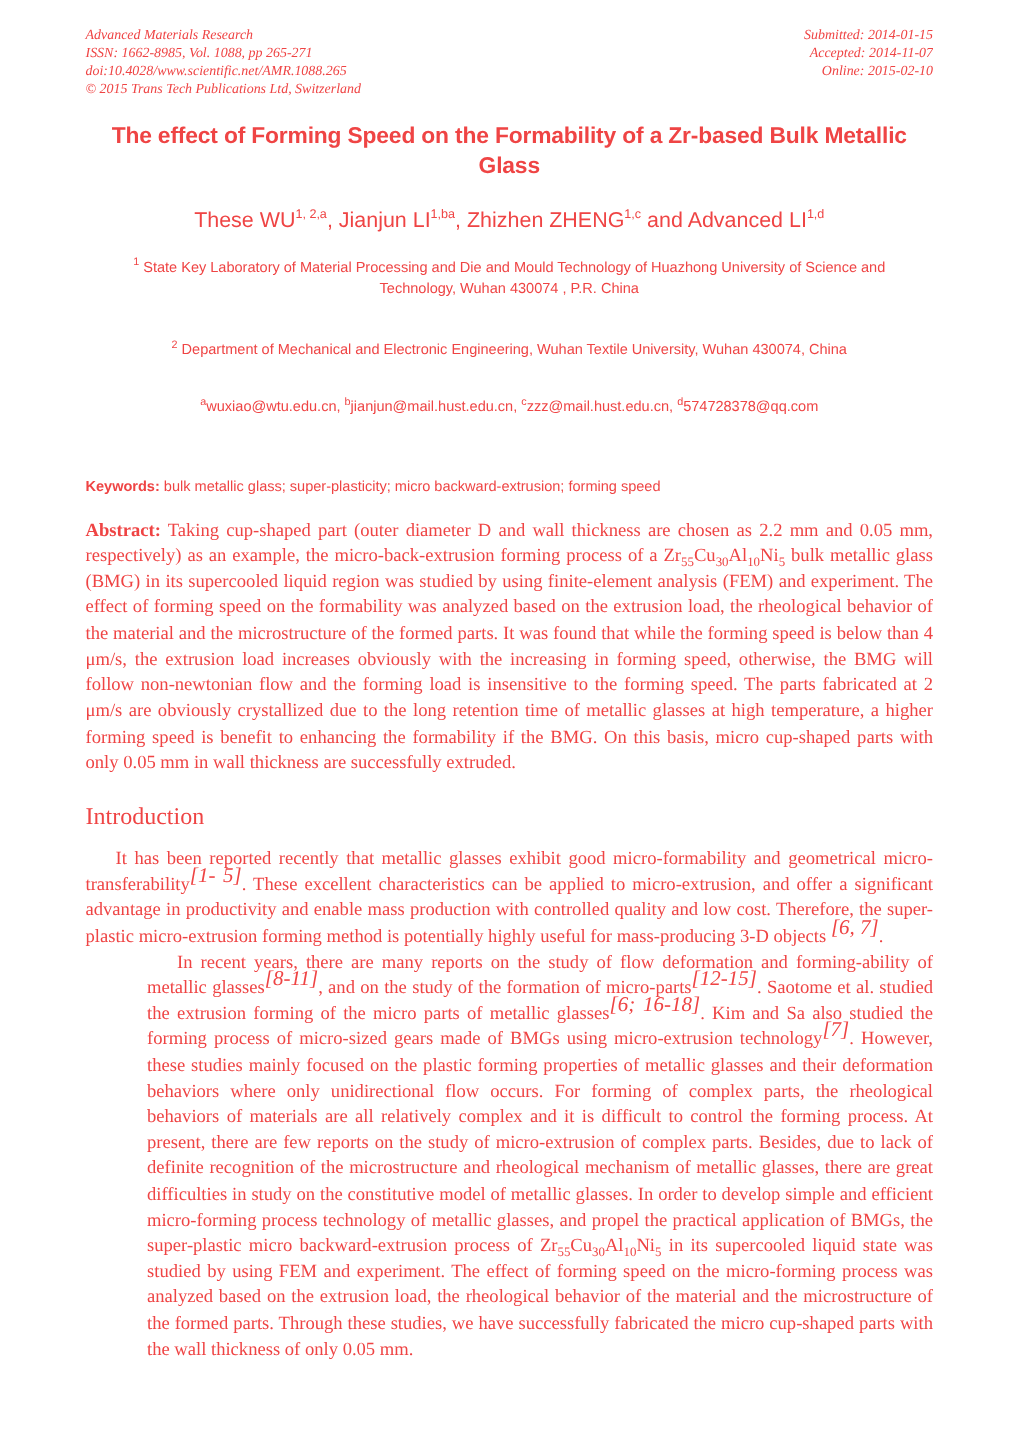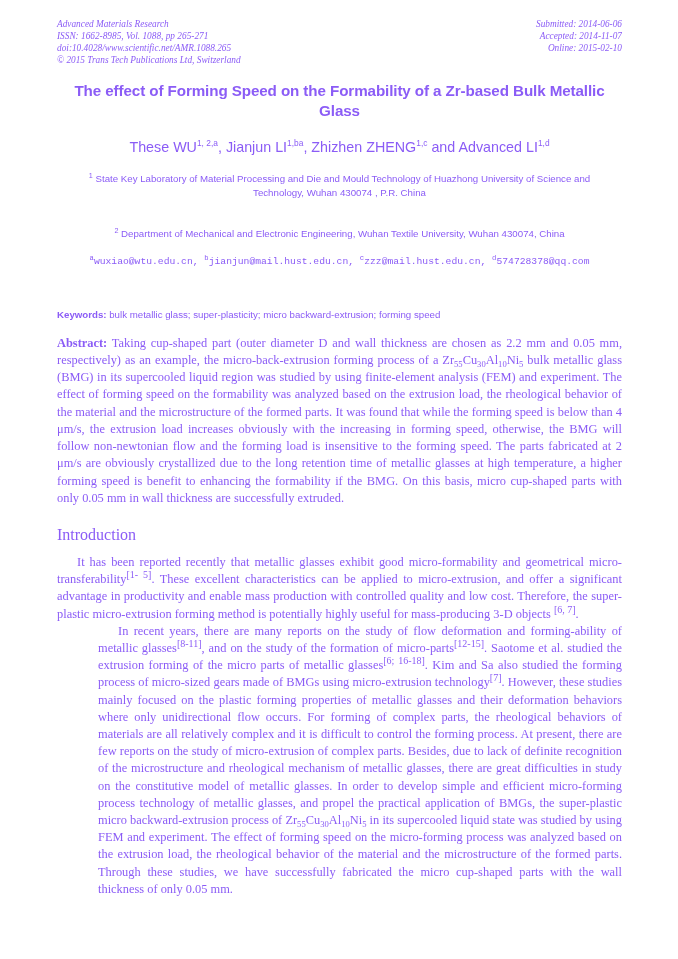--- a/index.html
+++ b/index.html
@@ -8,21 +8,21 @@
     background: #ffffff;
   }
   .page {
     position: relative;
     width: 622px;
     height: 959px;
     background: #ffffff;
     overflow: hidden;
     box-sizing: border-box;
     font-family: "Liberation Serif", "DejaVu Serif", serif;
-    color: #8b5cf6;
+    color: #ef4444;
   }
   .content {
     position: absolute;
     left: 57px;
     top: 18px;
     width: 565px;
   }
 
   
   .journal-header {
@@ -64,25 +64,25 @@
     font-family: "Liberation Sans", "DejaVu Sans", sans-serif;
     font-size: 9.7px;
     line-height: 13.5px;
     text-align: center;
   }
   .affil.a1 { margin-top: 16px; padding: 0 8px; }
   .affil.a2 { margin-top: 28px; padding: 0 4px; }
   .affil sup { font-size: 7.2px; vertical-align: super; line-height: 0; }
 
   .emails {
-    font-family: Liberation Mono, monospace;
+    font-family: Liberation Sans, sans-serif;
     font-size: 9.7px;
     line-height: 13px;
     text-align: center;
-    margin-top: 14px;
+    margin-top: 24px;
   }
   .emails sup { font-size: 7.2px; vertical-align: super; line-height: 0; }
 
   
   .keywords {
     font-family: "Liberation Sans", "DejaVu Sans", sans-serif;
     font-size: 9.7px;
     line-height: 13px;
     margin-top: 40px;
     text-align: left;
@@ -111,38 +111,38 @@
 
   
   .body-par {
     font-size: 12.4px;
     line-height: 17.2px;
     text-align: justify;
     text-indent: 20px;
     margin-top: 11px;
   }
   .body-par.tight { margin-top: 0px; margin-left: 41px; }
-  .body-par sup, .abstract sup { font-size: 10px; vertical-align: super; line-height: 0; }
+  .body-par sup, .abstract sup { font-size: 14px; vertical-align: super; line-height: 0; font-style: italic; }
   .nowrapsup { white-space: nowrap; }
 </style>
 </head>
 <body>
 
 <div class="page">
   <div class="content">
 
     <div class="journal-header">
       <div class="left">
         <div>Advanced Materials Research</div>
         <div>ISSN: 1662-8985, Vol. 1088, pp 265-271</div>
         <div>doi:10.4028/www.scientific.net/AMR.1088.265</div>
         <div>© 2015 Trans Tech Publications Ltd, Switzerland</div>
       </div>
       <div class="right">
-        <div>Submitted: 2014-06-06</div>
+        <div>Submitted: 2014-01-15</div>
         <div>Accepted: 2014-11-07</div>
         <div>Online: 2015-02-10</div>
       </div>
     </div>
 
     <div class="paper-title">The effect of Forming Speed on the Formability of a Zr-based Bulk Metallic Glass</div>
 
     <div class="authors">
       <span>These WU</span><sup>1, 2,a</sup><span>,  </span><span>Jianjun LI</span><sup>1,ba</sup><span>,  </span><span>Zhizhen ZHENG</span><sup>1,c</sup><span> and </span><span>Advanced LI</span><sup>1,d</sup>
     </div>

